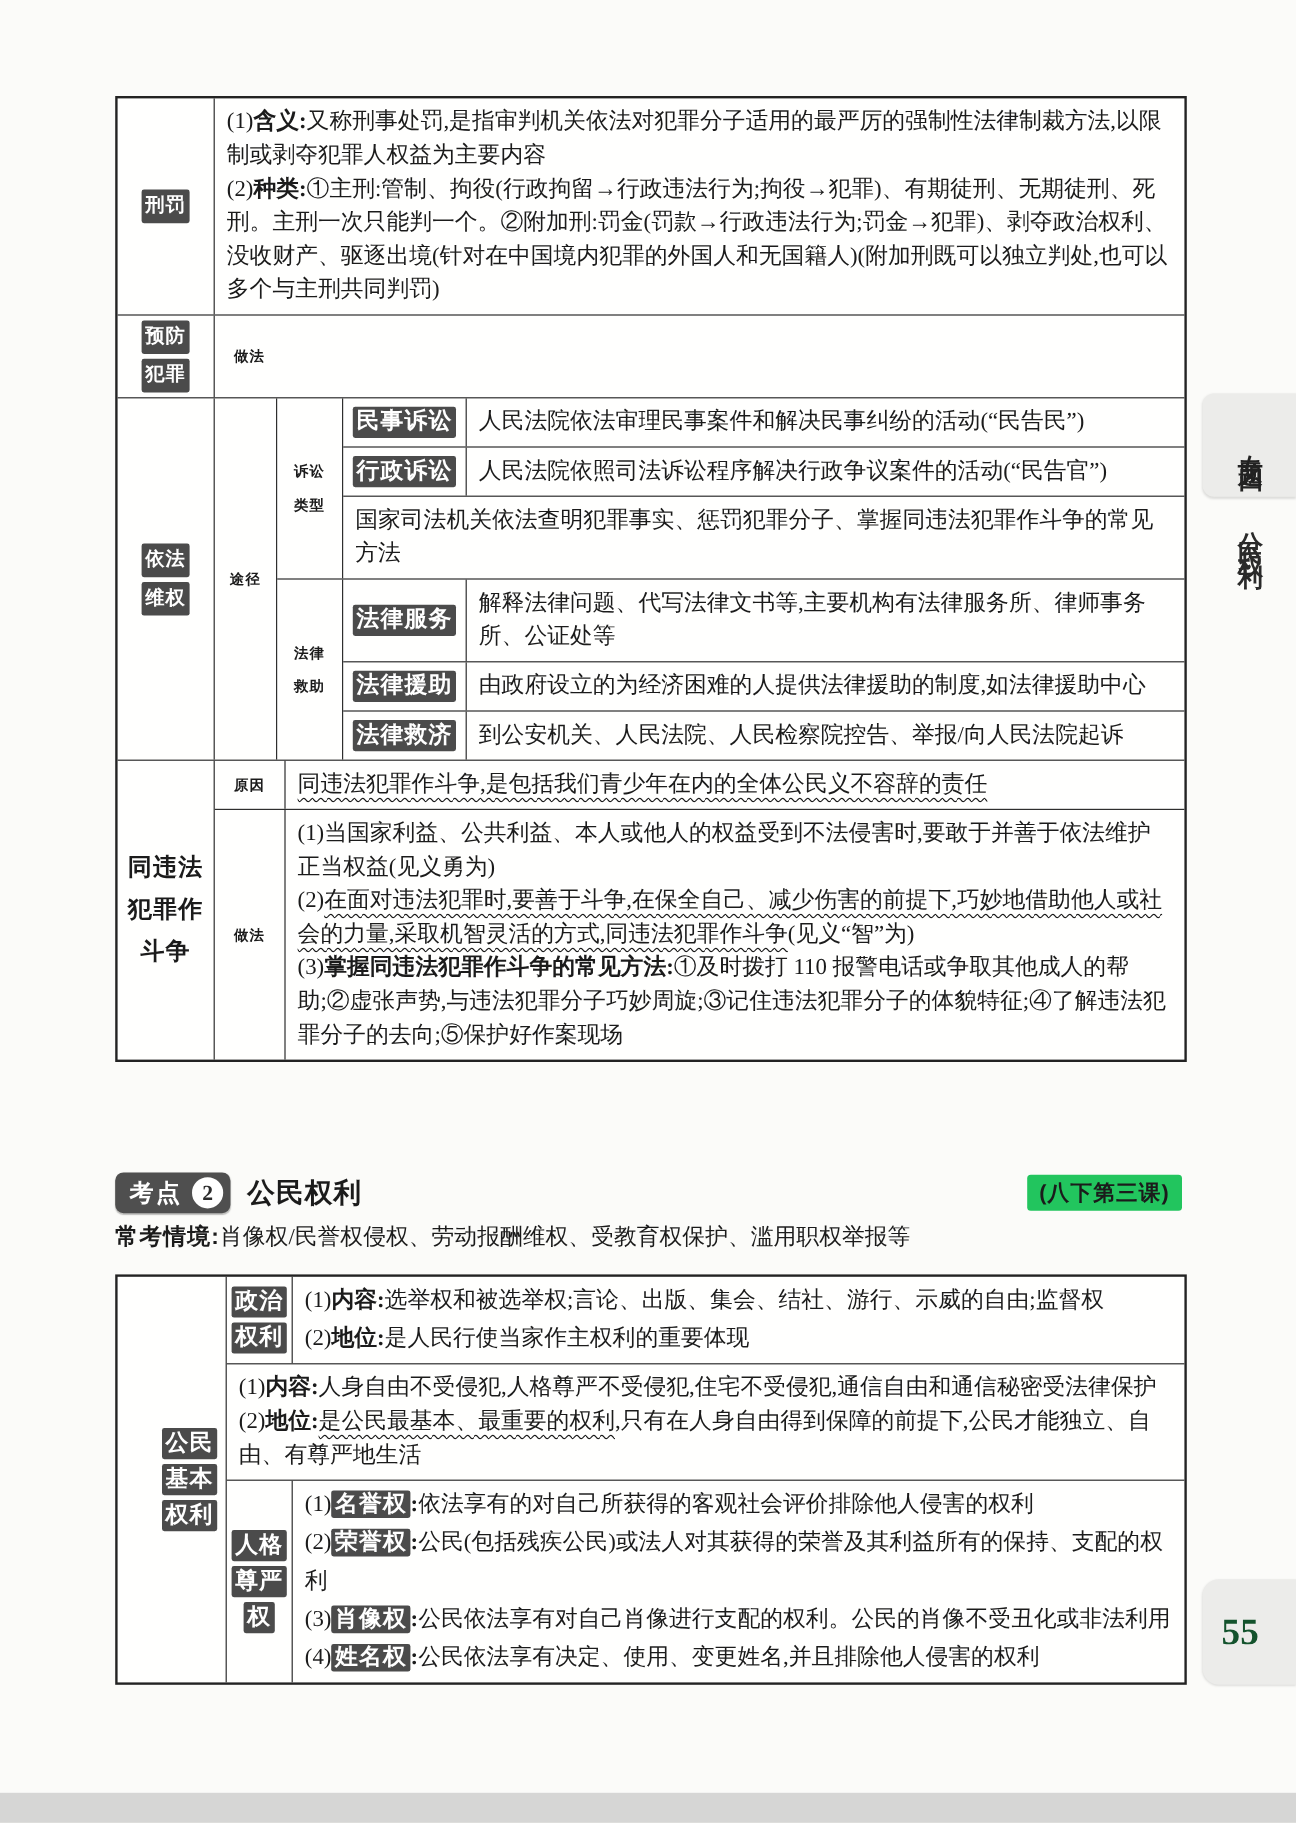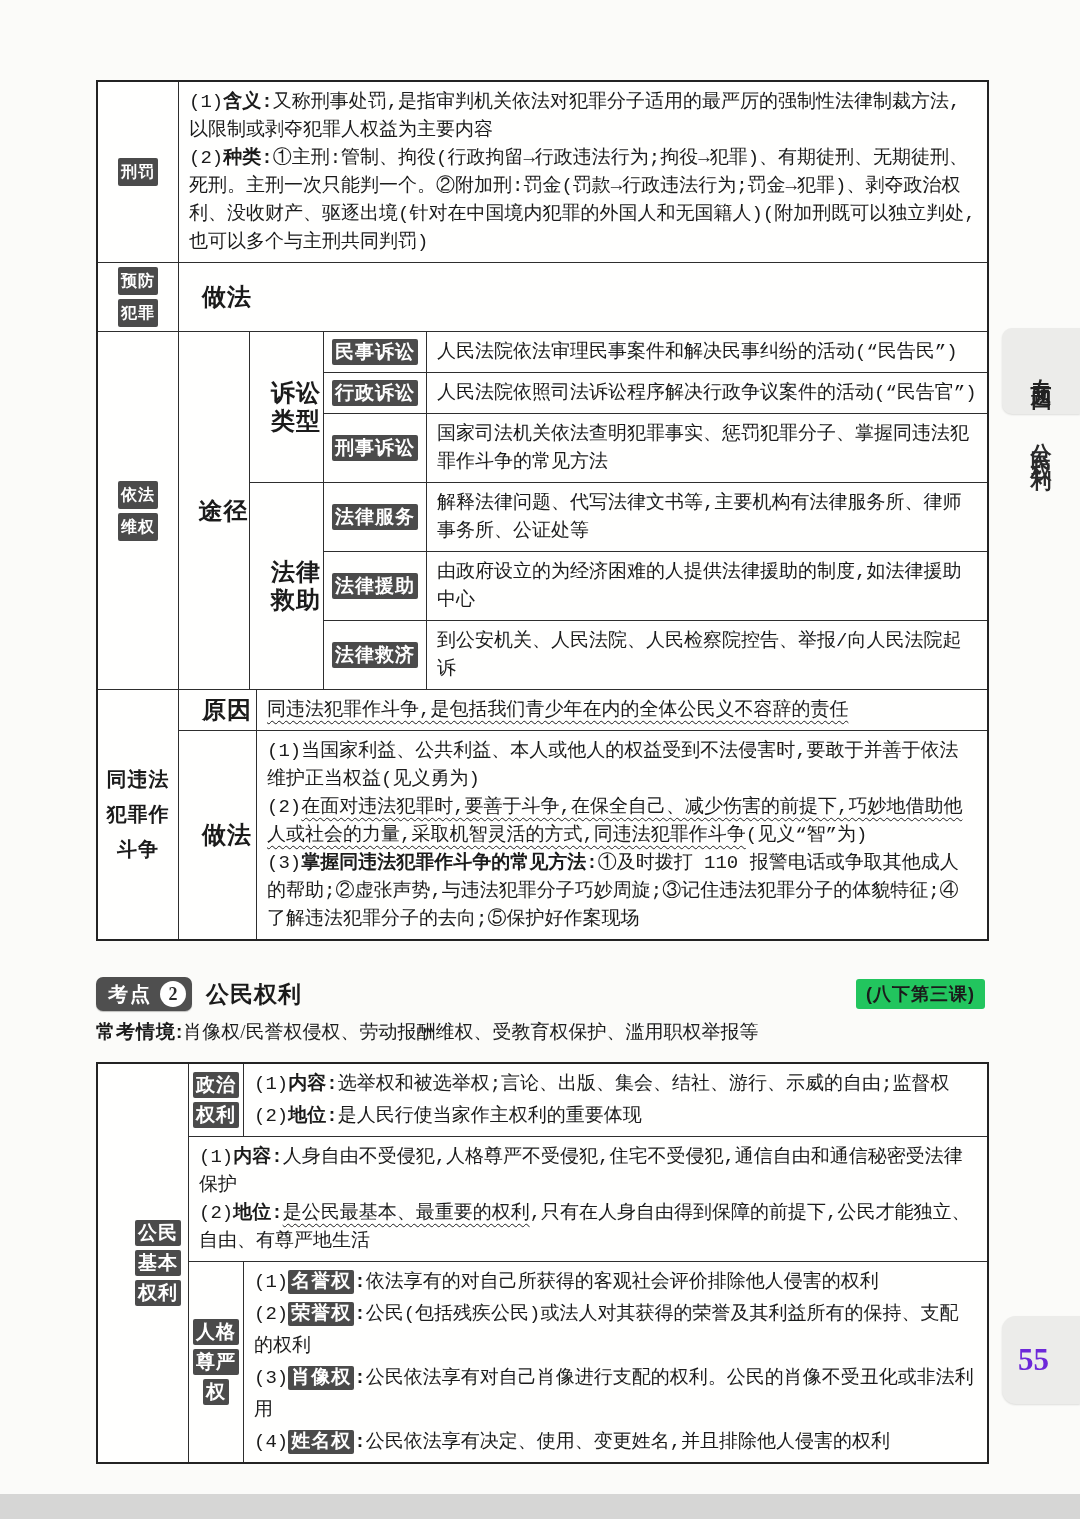--- a/index.html
+++ b/index.html
@@ -32,27 +32,27 @@
     background:#4b4b4b;color:#ffffff;font-weight:bold;
     padding:1px 3px;border-radius:2px;font-size:16px;line-height:26px;
     letter-spacing:1px;white-space:nowrap;
   }
   .chip.small{font-size:19px;line-height:24px;}
   .plainlbl{font-weight:bold;font-size:20px;line-height:31px;letter-spacing:1px;}
 
   
   .sub{
     display:flex;flex-direction:column;align-items:center;justify-content:center;
-    font-weight:bold;font-size:24px;line-height:28px;flex-shrink:0;letter-spacing:1px;padding-left:19px;
+    font-weight:bold;font-size:12px;line-height:28px;flex-shrink:0;letter-spacing:1px;
   }
 
   
   .body{
     padding:6px 10px;font-size:19px;line-height:28px;
-    font-family:Liberation Mono, monospace;
+    font-family:Liberation Serif, serif;
   }
   .body.loose{line-height:32px;padding:4px 10px;}
   .body.center{display:flex;flex-direction:column;justify-content:flex-end;}
   .para{margin:0;}
   .b{font-weight:bold;}
   .wavy{
     text-decoration:underline;text-decoration-style:wavy;
     text-decoration-thickness:1.4px;text-underline-offset:5px;
   }
   .badgecell{
@@ -104,21 +104,21 @@
   #side-title{
     position:absolute;right:0;top:426px;width:78px;height:160px;
     display:flex;align-items:flex-start;justify-content:center;
   }
   #side-title .vtext{
     writing-mode:vertical-rl;font-weight:bold;font-size:21px;letter-spacing:9px;color:#2a2a2a;
   }
   #page-tab{top:1316px;height:88px;justify-content:flex-start;border-radius:14px 0 0 14px;}
   #page-tab .pagenum{
     font-family:"Liberation Serif","DejaVu Serif",serif;
-    font-weight:bold;font-size:31px;margin-left:16px;color:#6d28d9;
+    font-weight:bold;font-size:31px;margin-left:16px;color:#14532d;
   }
   #bottom-bar{
     position:absolute;left:0;bottom:0;width:1080px;height:25px;background:#d6d6d5;
   }
 </style>
 </head>
 <body>
 
 <div id="table1" class="tbl">
 
@@ -164,23 +164,20 @@
           </div>
           <div class="r">
             <div class="c badgecell w98">
                 <span class="chip small">行政诉讼</span>
               </div>
             <div class="c body center flex1">
                 <div class="para">人民法院依照司法诉讼程序解决行政争议案件的活动(“民告官”)</div>
               </div>
           </div>
           <div class="r">
-            <div class="c badgecell w98">
-                <span class="chip small">刑事诉讼</span>
-              </div>
             <div class="c body center flex1">
                 <div class="para">国家司法机关依法查明犯罪事实、惩罚犯罪分子、掌握同违法犯罪作斗争的常见方法</div>
               </div>
           </div>
         </div>
       </div>
 
       <div class="r">
         <div class="c sub w54">
           <span>法律</span>

